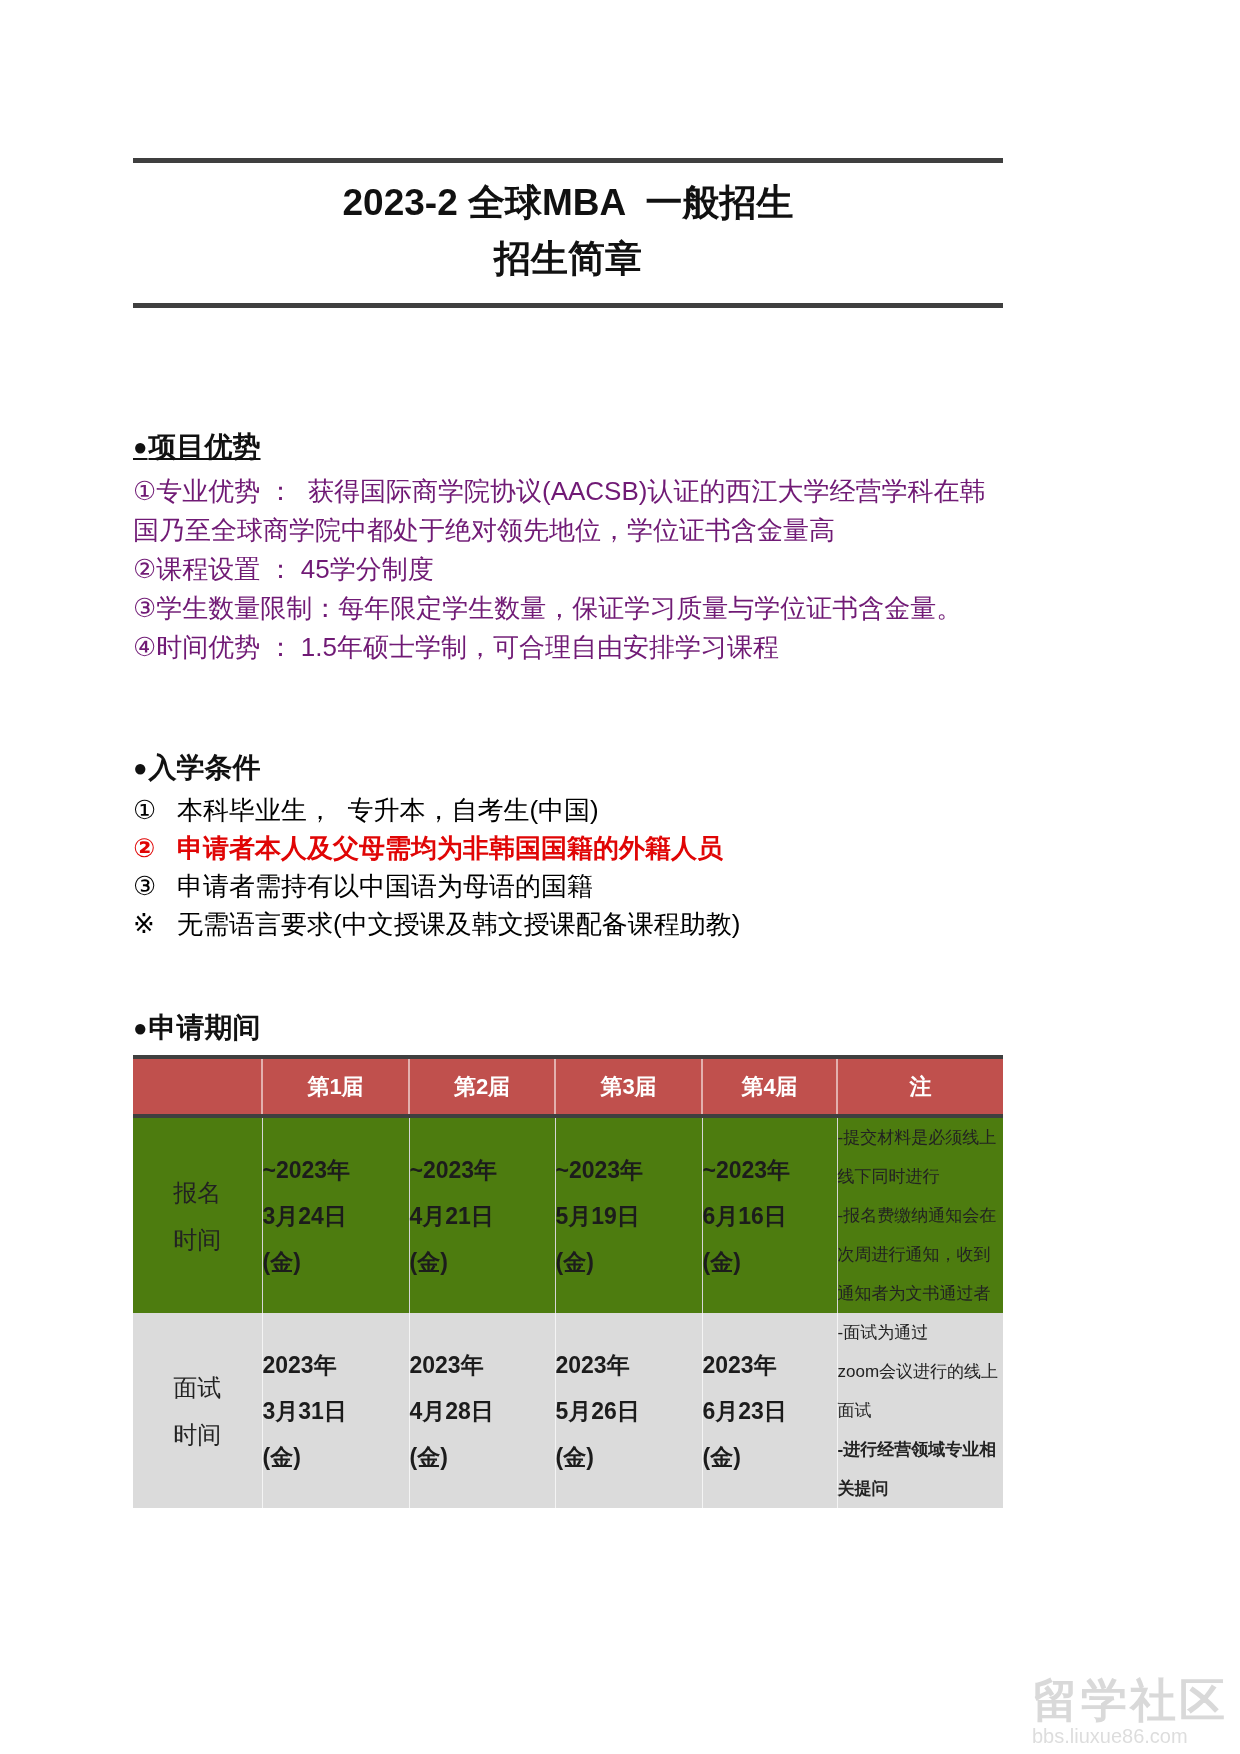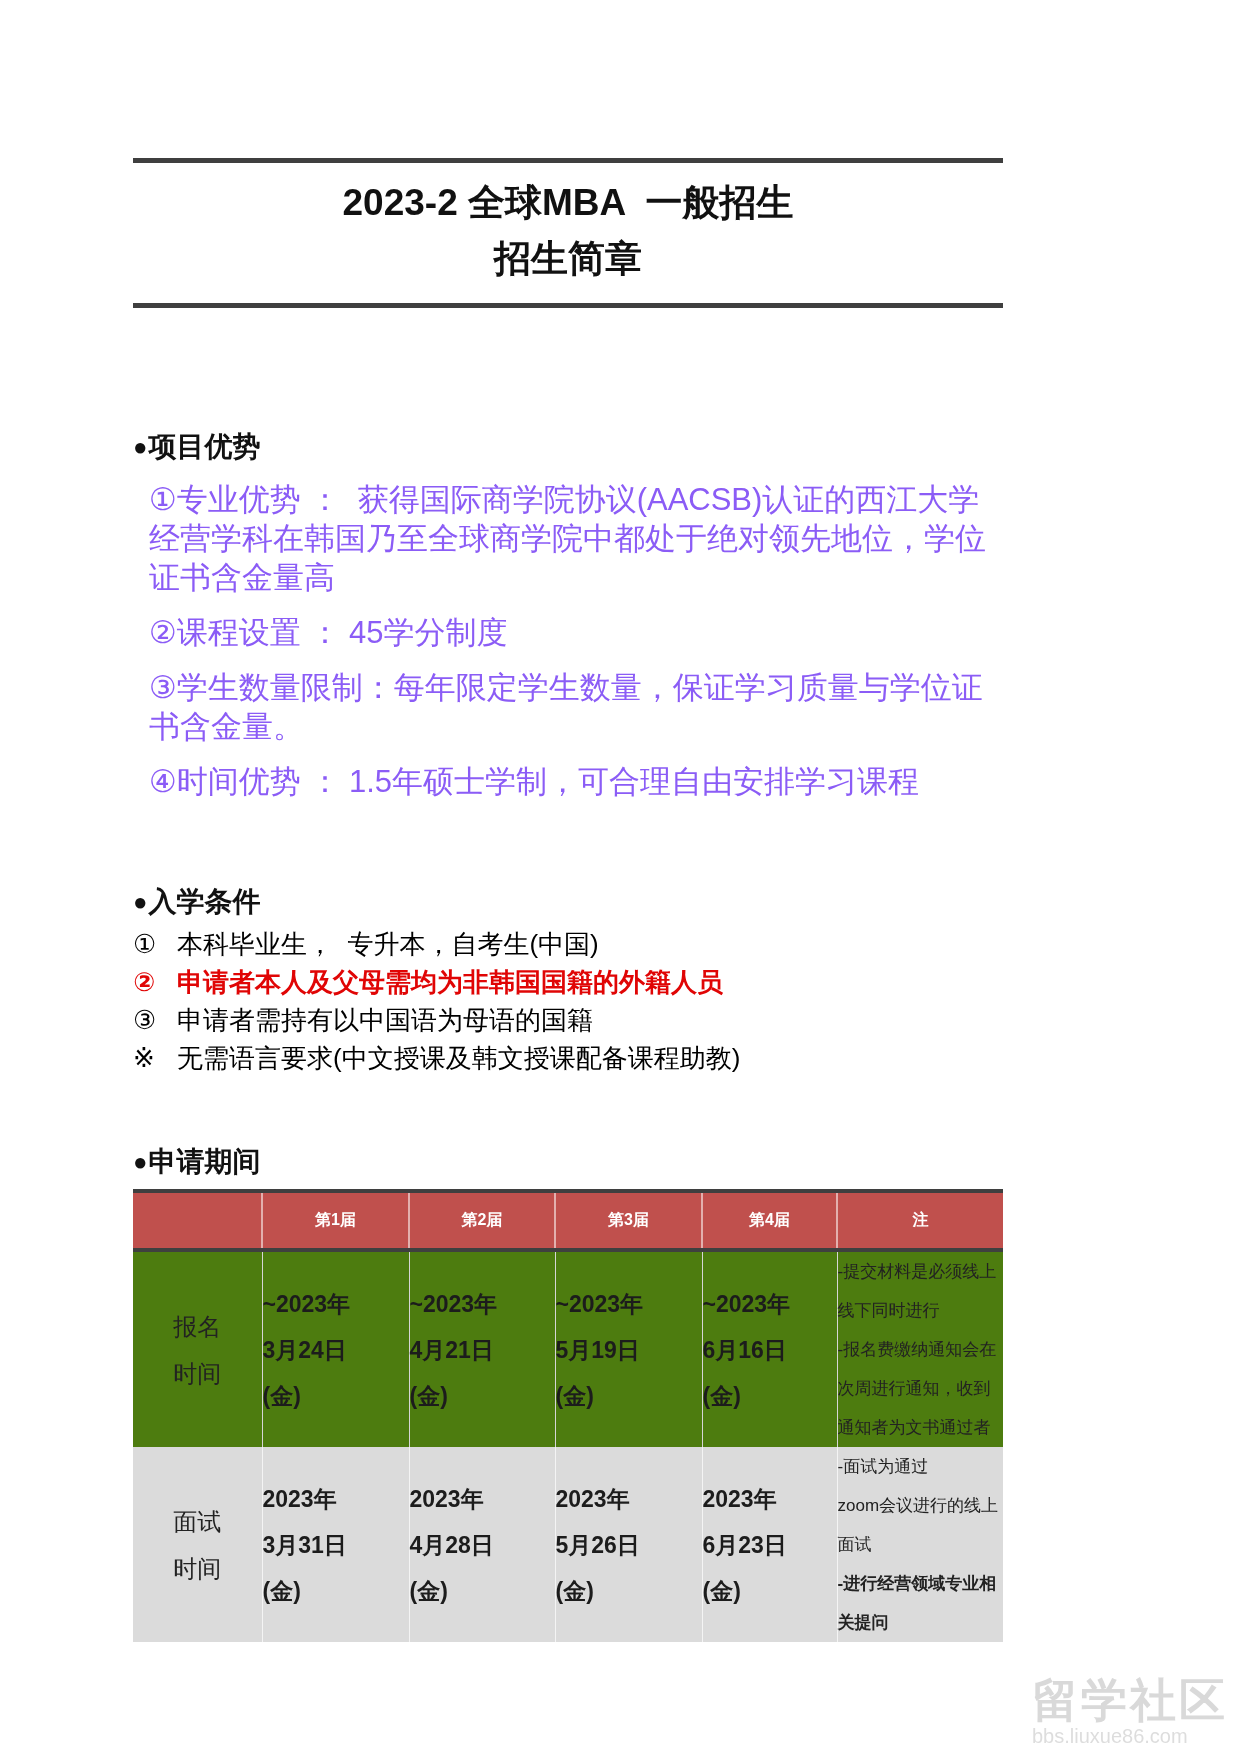--- a/index.html
+++ b/index.html
@@ -31,32 +31,32 @@
 
   
   .sec-heading{
     font-size:28px;
     font-weight:bold;
     color:#111;
     line-height:34px;
     white-space:pre-wrap;
   }
   .sec-heading .bullet{font-size:24px;vertical-align:1px;margin-right:1px;}
-  .h-adv{margin-top:122px;}
+  .h-adv{margin-top:122px;text-decoration:underline;}
   .h-req{margin-top:84px;}
   .h-app{margin-top:68px;}
 
   
   .adv-items{margin-top:8px;}
   .adv-items p{
-    margin:16px;
-    font-size:31px;
+    margin:0;
+    font-size:26px;
     line-height:39px;
     white-space:pre-wrap;
-    color:#8b5cf6;
+    color:#701a75;
   }
 
   
   .req-items{margin-top:6px;}
   .req-item{
     font-size:26px;
     line-height:38px;
     white-space:pre-wrap;
     color:#000000;
   }
@@ -67,21 +67,21 @@
   table.apptable{
     margin-top:10px;
     border-collapse:collapse;
     table-layout:fixed;
     width:870px;
     border-top:4px solid #3f3f3f;
   }
   table.apptable th{
     background:#c0504d;
     color:#ffffff;
-    font-size:16px;
+    font-size:22px;
     font-weight:bold;
     height:55px;
     border-bottom:4px solid #3f3f3f;
     text-align:center;
     padding:0;
   }
   table.apptable th + th{border-left:2px solid rgba(255,255,255,0.55);}
   table.apptable td{padding:0;}
   table.apptable td + td{border-left:1px solid #d6d6d6;}
   tr.row-white td{background:#4d7c0f;height:190px;}

